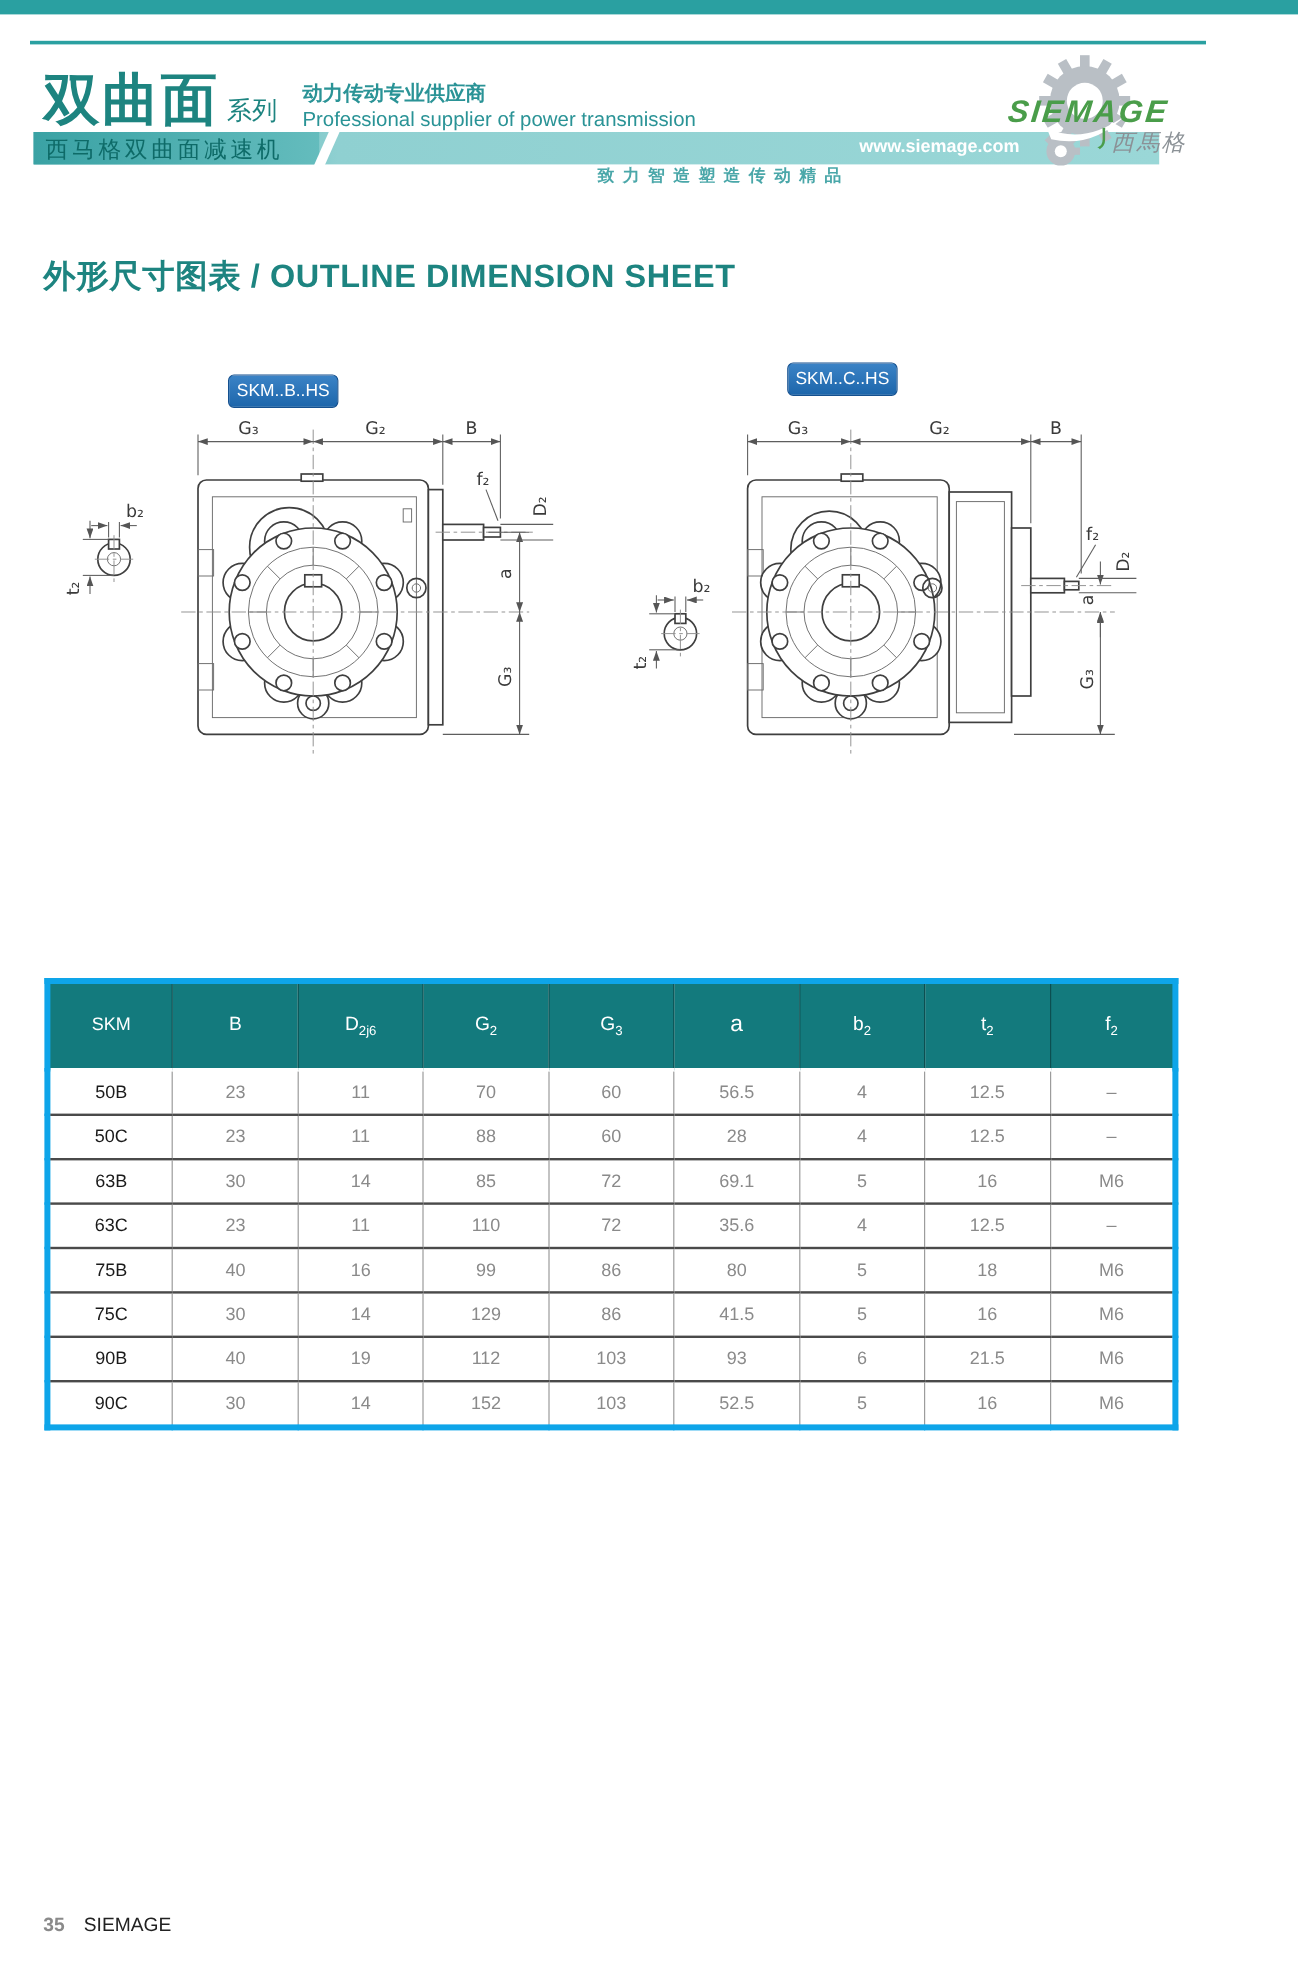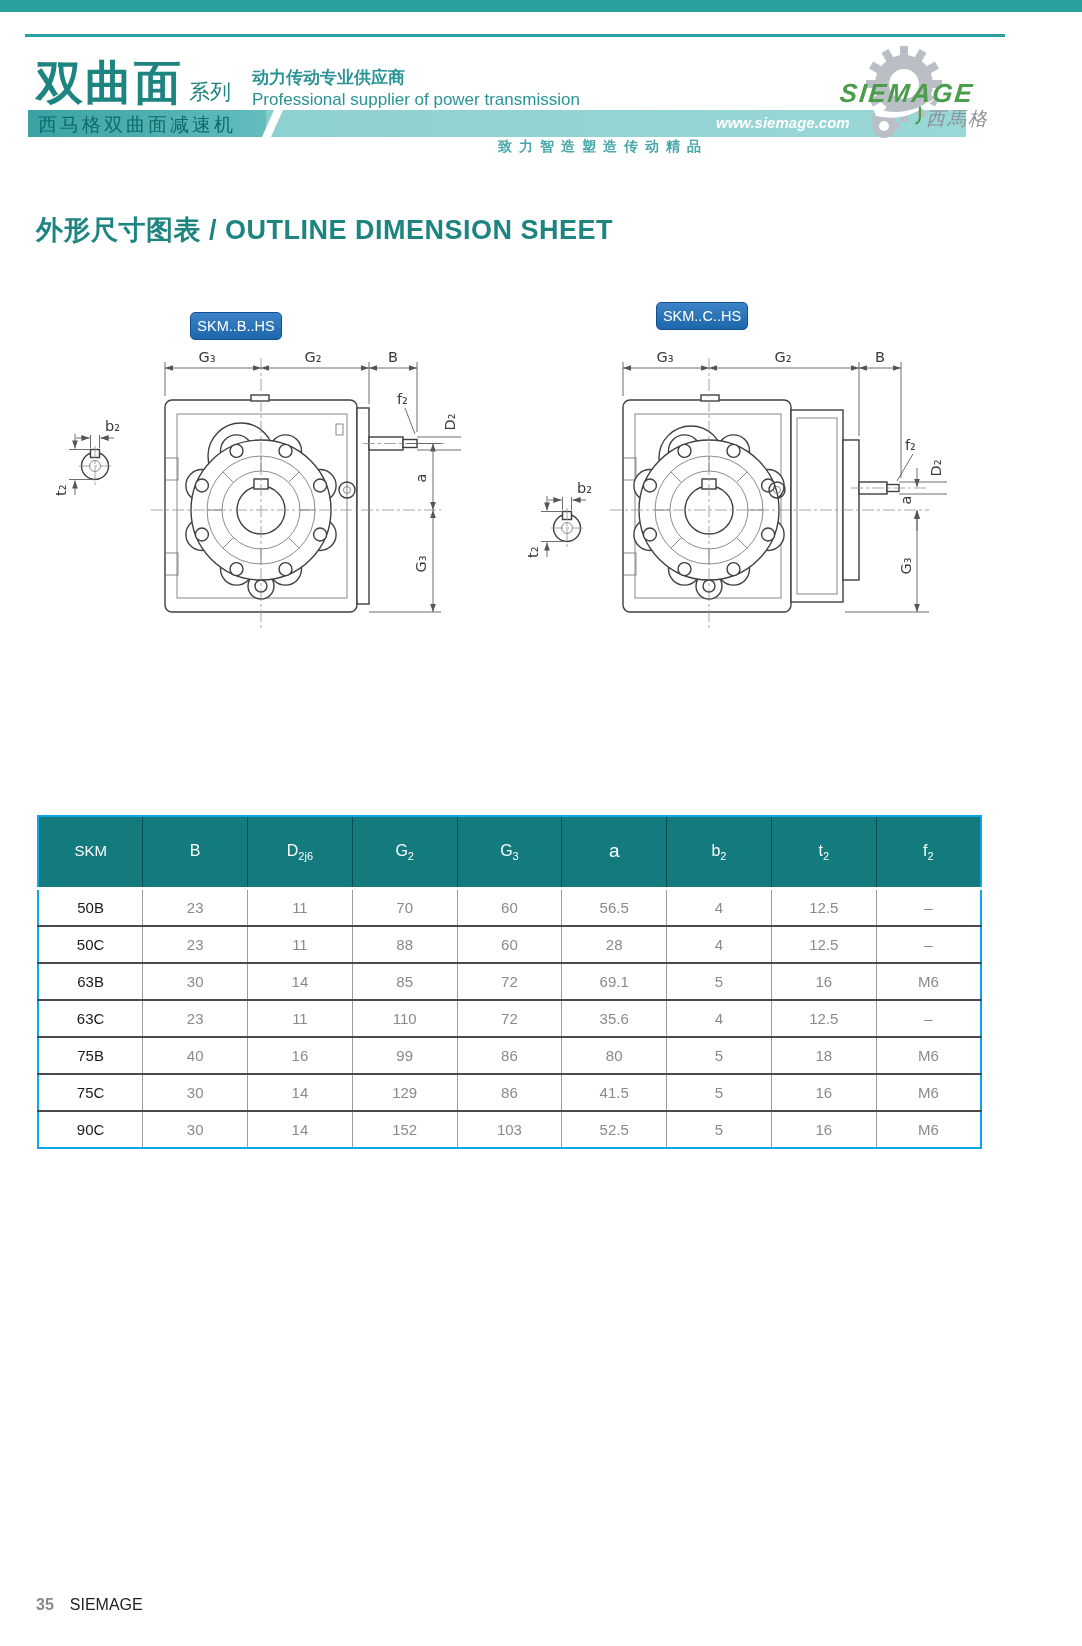--- a/index.html
+++ b/index.html
@@ -15,21 +15,21 @@
   .supplier-cn{position:absolute;left:252px;top:66px;font-size:17px;font-weight:bold;color:var(--accent-dark,#2a9396);}
   .supplier-en{position:absolute;left:252px;top:90px;font-size:17px;color:var(--accent-dark,#2a9396);}
   .band{position:absolute;left:28px;top:110px;width:938px;height:27px;
         background:linear-gradient(90deg,#42a6a8 0%,#6fc0c1 20%,#8fd0d1 27%,#9ad7d7 100%);}
   .band-deep{position:absolute;left:0;top:0;width:238px;height:27px;
         background:linear-gradient(90deg,#3aa2a4,#64bcbd);}
   .band-slash{position:absolute;left:240px;top:-2px;width:9px;height:31px;background:#fff;transform:skewX(-24deg);}
   .band-sub{position:absolute;left:10px;top:2px;font-size:19px;color:#0e6b68;letter-spacing:3px;}
   .band-slogan{position:absolute;left:470px;top:5px;font-size:14px;font-weight:bold;
         color:#four;color:#4aa7a9;letter-spacing:7px;white-space:nowrap;margin-top:23px;}
-  .band-site{position:absolute;left:688px;top:4px;font-size:15px;font-weight:bold;font-style:italic;color:#fff;}
+  .band-site{position:absolute;left:688px;top:4px;font-size:15px;font-weight:bold;color:#fff;}
   .logo{position:absolute;left:828px;top:44px;width:190px;height:96px;}
   .gear{position:absolute;left:34px;top:0;}
   .logo-en{position:absolute;left:12px;top:34px;font-size:26px;font-weight:bold;font-style:italic;
         color:var(--logo-green,#4a9d4a);letter-spacing:2px;transform:skewX(-6deg);}
   .logo-cn{position:absolute;left:98px;top:62px;font-size:19px;font-style:italic;color:#8b9196;letter-spacing:2px;}
   .logo-slash{position:absolute;left:86px;top:60px;font-size:18px;font-weight:bold;color:var(--logo-green,#4a9d4a);}
 
   
   .title{position:absolute;left:36px;top:212px;margin:0;font-size:27px;font-weight:bold;
         color:var(--title-teal,#1d8480);letter-spacing:0.5px;}
@@ -44,21 +44,21 @@
   .d2{left:525px;}
   .ln{stroke:#3f3f3f;stroke-width:1.4;fill:none;}
   .lnf{stroke:#3f3f3f;stroke-width:1.4;fill:#fff;}
   .thin{stroke:#6d6d6d;stroke-width:0.8;fill:none;}
   .cl{stroke:#8f8f8f;stroke-width:0.8;fill:none;stroke-dasharray:12 3 3 3;}
   .dim{stroke:#5e5e5e;stroke-width:0.9;fill:none;}
   .draw text{font-family:"DejaVu Sans",sans-serif;font-size:14.5px;fill:#3a3a3a;}
 
   
   .spec{position:absolute;left:37px;top:815px;width:945px;border-collapse:collapse;table-layout:fixed;
-        border:2px solid #0ea5e9;}
+        border:5px solid #0ea5e9;}
   .spec th{height:68px;background:var(--table-header,#137a7d);color:#fff;font-weight:normal;font-size:16px;
         border-left:1px solid rgba(0,0,0,0.35);border-bottom:3px solid #fff;}
   .spec th:first-child{border-left:none;font-size:15px;}
   .spec th.big{font-size:19px;}
   .spec th sub{font-size:11px;}
   .spec td{height:33px;text-align:center;font-size:15px;color:#8a8a8a;
         border-left:1px solid #9c9c9c;border-right:1px solid #9c9c9c;border-top:2px solid #4a4a4a;}
   .spec td:first-child{color:#1a1a1a;font-size:15px;}
   .spec tbody tr:first-child td{border-top:2px solid #2b2b2b;}
 
@@ -429,20 +429,31 @@
           <td>30</td>
           <td>14</td>
           <td>129</td>
           <td>86</td>
           <td>41.5</td>
           <td>5</td>
           <td>16</td>
           <td>M6</td>
       </tr>
       <tr>
+        <td>90B</td>
+          <td>40</td>
+          <td>19</td>
+          <td>112</td>
+          <td>103</td>
+          <td>93</td>
+          <td>6</td>
+          <td>21.5</td>
+          <td>M6</td>
+      </tr>
+      <tr>
         <td>90C</td>
           <td>30</td>
           <td>14</td>
           <td>152</td>
           <td>103</td>
           <td>52.5</td>
           <td>5</td>
           <td>16</td>
           <td>M6</td>
       </tr>

